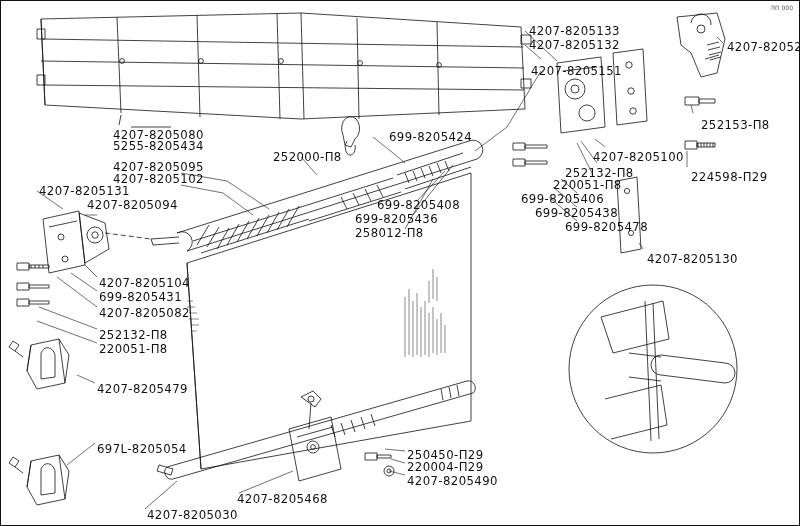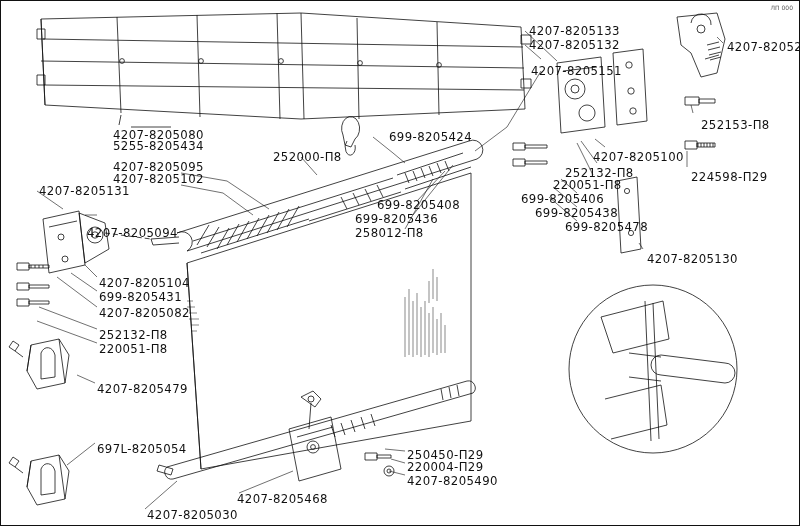--- a/index.html
+++ b/index.html
@@ -294,21 +294,21 @@
       <div class="lbl" style="left: 272px; top: 148px;">252000-П8</div>
       <div class="lbl" style="left: 112px; top: 158px;">4207-8205095</div>
       <div class="lbl" style="left: 112px; top: 170px;">4207-8205102</div>
       <div class="lbl" style="left: 592px; top: 148px;">4207-8205100</div>
       <div class="lbl" style="left: 564px; top: 164px;">252132-П8</div>
       <div class="lbl" style="left: 552px; top: 176px;">220051-П8</div>
       <div class="lbl" style="left: 520px; top: 190px;">699-8205406</div>
       <div class="lbl" style="left: 520px; top: 204px; margin-left: 14px;">699-8205438</div>
       <div class="lbl" style="left: 520px; top: 218px; padding-left: 44px;">699-8205478</div>
       <div class="lbl" style="left: 38px; top: 182px;">4207-8205131</div>
-      <div class="lbl" style="left: 86px; top: 224px;">4207-8205094</div>
+      <div class="lbl" style="left: 86px; top: 196px;">4207-8205094</div>
       <div class="lbl" style="left: 376px; top: 196px;">699-8205408</div>
       <div class="lbl" style="left: 354px; top: 210px;">699-8205436</div>
       <div class="lbl" style="left: 354px; top: 224px;">258012-П8</div>
       <div class="lbl" style="left: 646px; top: 250px;">4207-8205130</div>
       <div class="lbl" style="left: 98px; top: 274px;">4207-8205104</div>
       <div class="lbl" style="left: 98px; top: 288px;">699-8205431</div>
       <div class="lbl" style="left: 98px; top: 304px;">4207-8205082</div>
       <div class="lbl" style="left: 98px; top: 326px;">252132-П8</div>
       <div class="lbl" style="left: 98px; top: 340px;">220051-П8</div>
       <div class="lbl" style="left: 96px; top: 380px;">4207-8205479</div>

